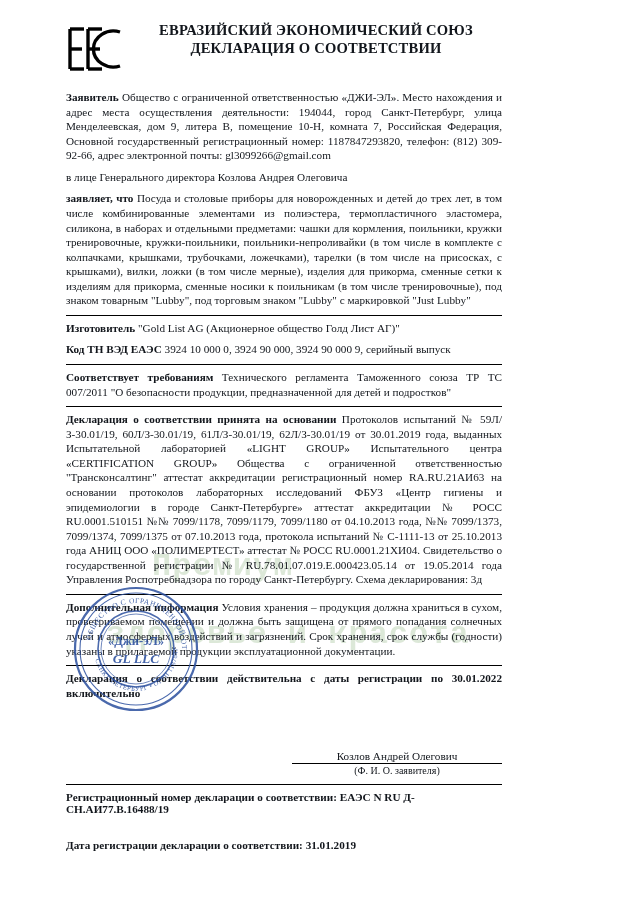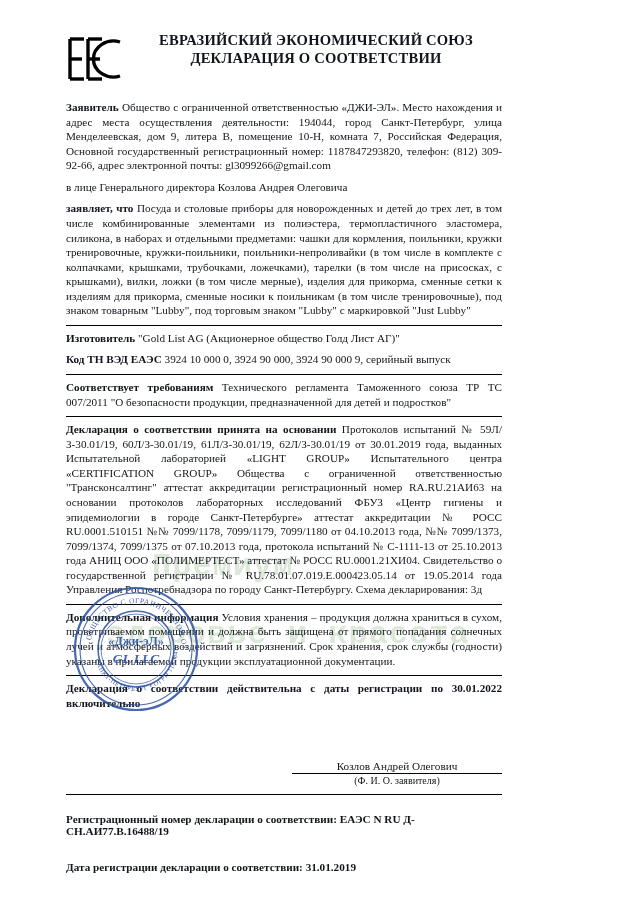--- a/index.html
+++ b/index.html
@@ -19,21 +19,21 @@
     position: relative;
     width: 637px;
     height: 900px;
     background: #ffffff;
   }
   .doc {
     position: absolute;
     left: 0;
     top: 0;
     width: 560px;
-    padding: 22px 0 0 0;
+    padding: 12px 0 0 0;
     box-sizing: border-box;
   }
   .header {
     display: flex;
     align-items: flex-start;
     padding: 10px 58px 0 66px;
     box-sizing: border-box;
   }
   .eac-mark {
     width: 58px;
@@ -102,21 +102,21 @@
   .signer .caption {
     font-size: 10px;
     margin-top: 1px;
   }
   .sig-line {
     border-top: 1px solid #000;
     margin-top: 1px;
   }
   .footline {
     font-size: 11.2px;
-    margin-top: 18px;
+    margin-top: 6px;
   }
   .footline .b { font-weight: bold; }
   
   .stamp {
     position: absolute;
     left: 72px;
     top: 585px;
     width: 128px;
     height: 128px;
     pointer-events: none;

